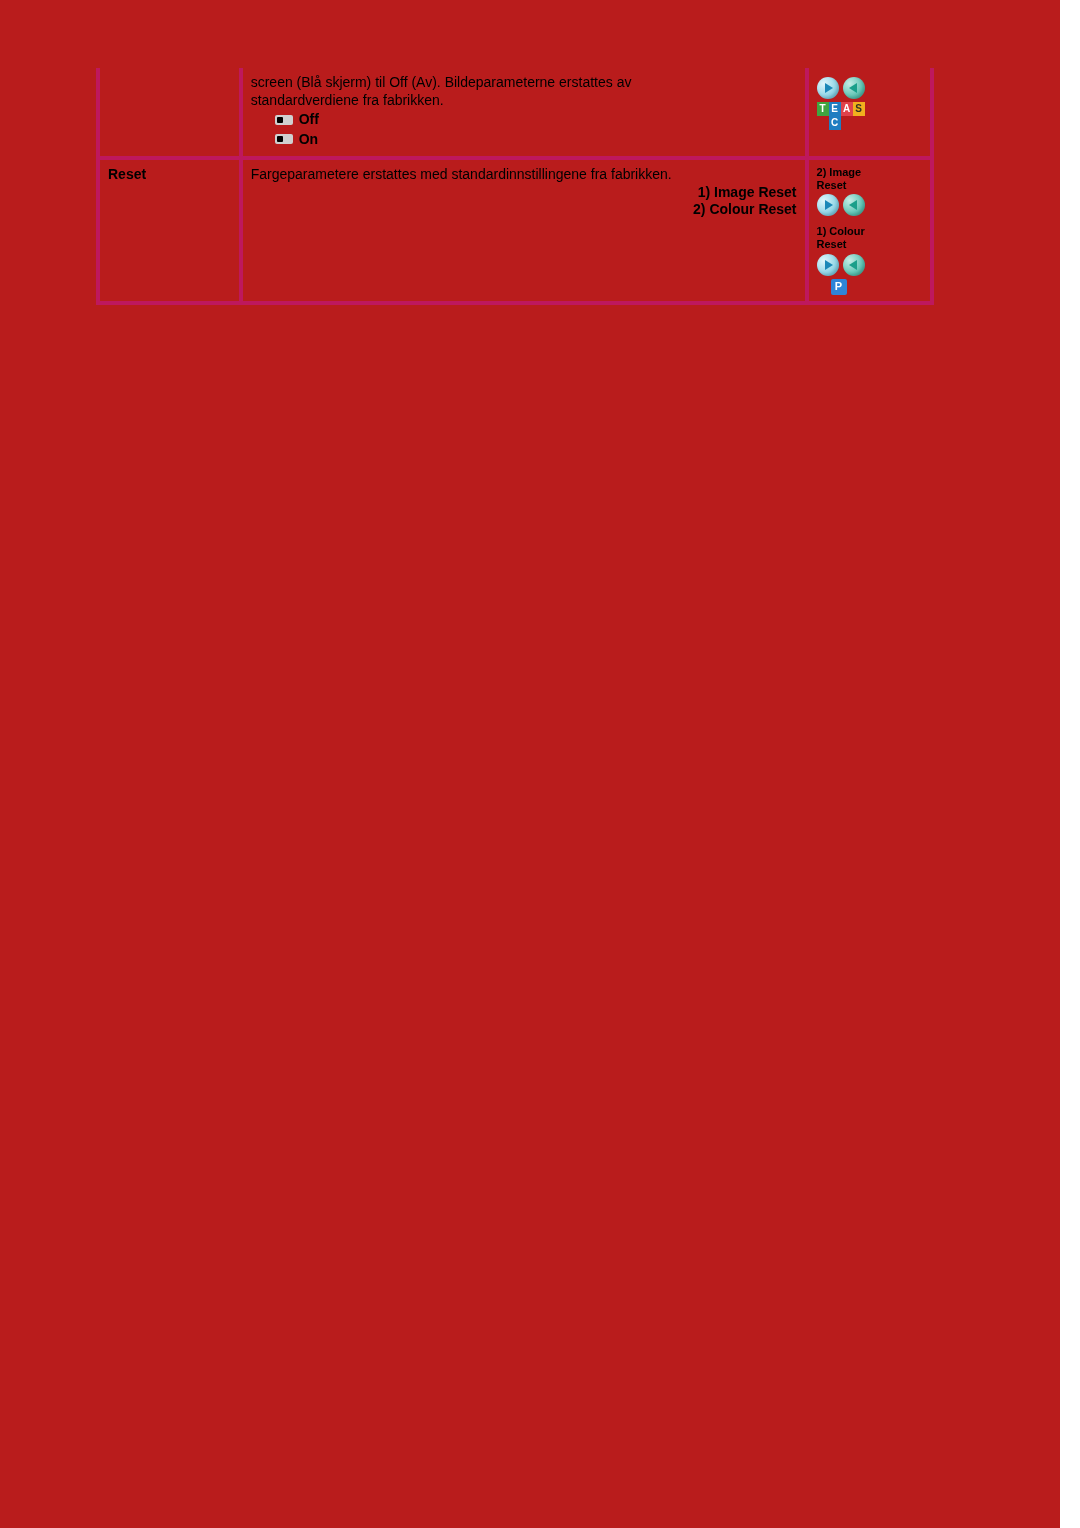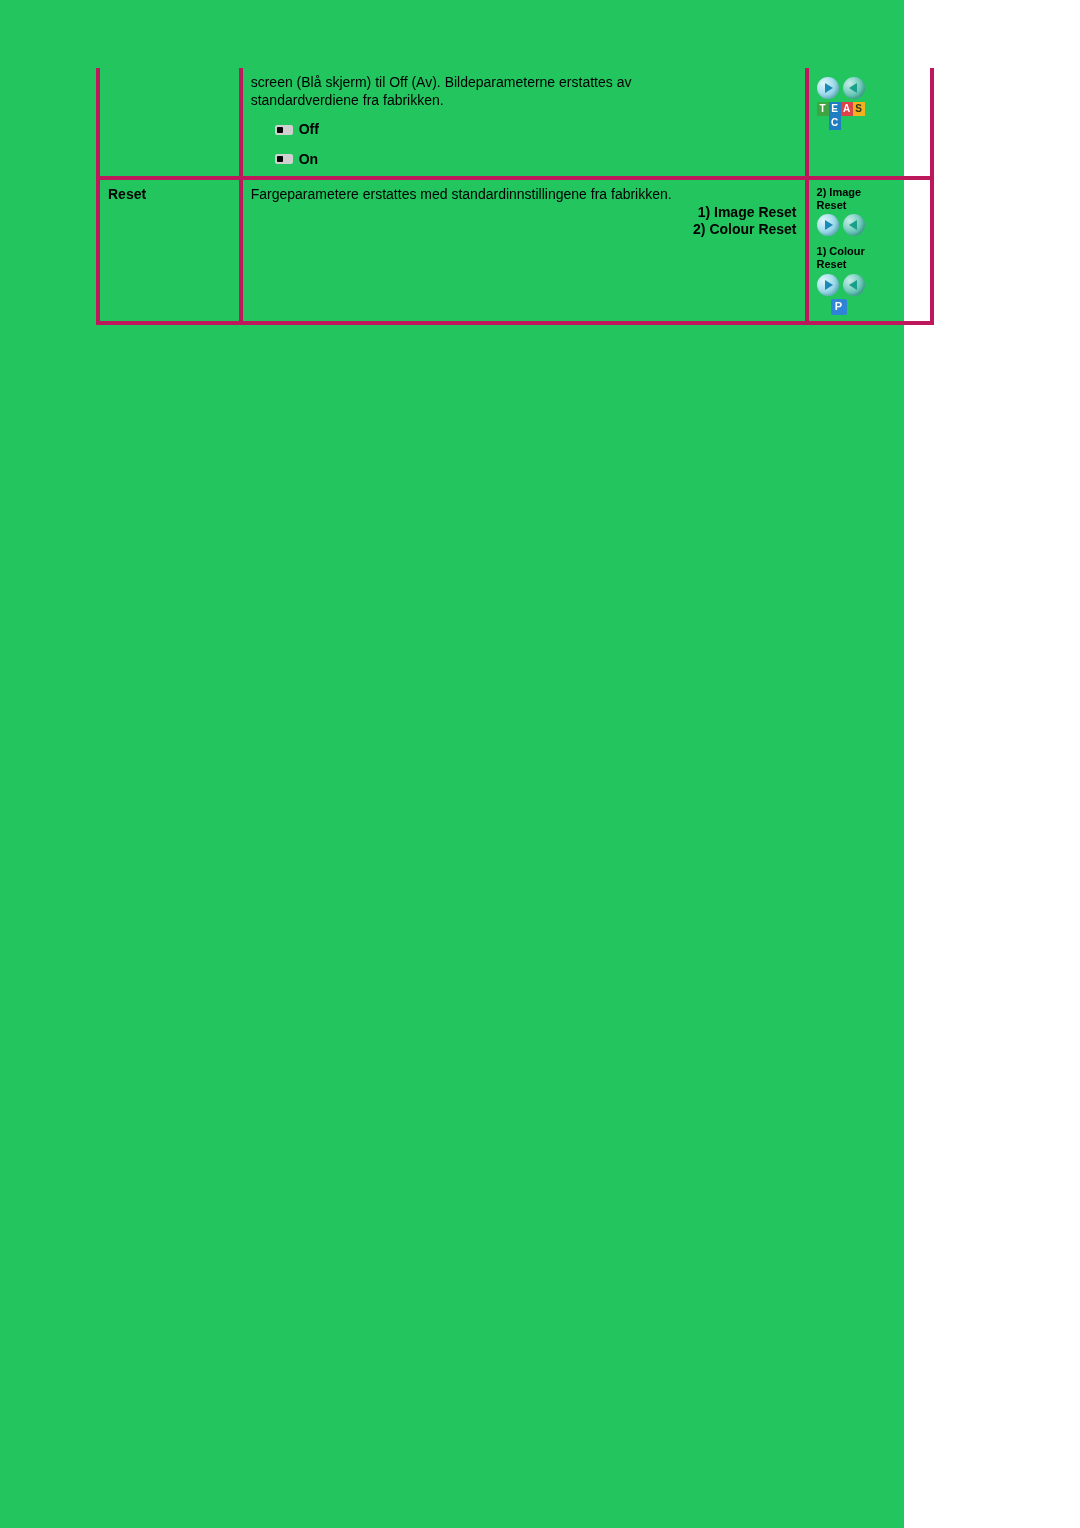--- a/index.html
+++ b/index.html
@@ -4,25 +4,24 @@
 <style>
   html, body {
     margin: 0;
     padding: 0;
     background: #fff;
     font-family: Arial, Helvetica, sans-serif;
     font-size: 14px;
     color: #000;
   }
   .page {
-    width: 860px;
+    width: 1060px;
     min-height: 1528px;
     position: relative;
-    background: #22c55e;
-    padding-left: 44px;
+    background: #b91c1c;
   }
   .tbl {
     position: absolute;
     left: 96px;
     top: 68px;
     width: 838px;
     border-collapse: collapse;
   }
   .tbl td {
     border: 4px solid #be185d;
@@ -48,21 +47,21 @@
   .tbl tr.first td { border-top: none; }
   .tbl tr.first td.label { border-top: none; }
 
   .indent { padding-left: 24px; text-align: right; }
   .bold { font-weight: bold; }
 
   .opt {
     display: flex;
     align-items: center;
     gap: 6px;
-    margin: 12px 0 2px 24px;
+    margin: 2px 0 2px 24px;
   }
   .remote-icon {
     width: 18px; height: 10px; position: relative;
     display: inline-block;
   }
   .remote-icon::before {
     content: "";
     position: absolute; inset: 0;
     background: #d0d0d0;
     border-radius: 2px;

